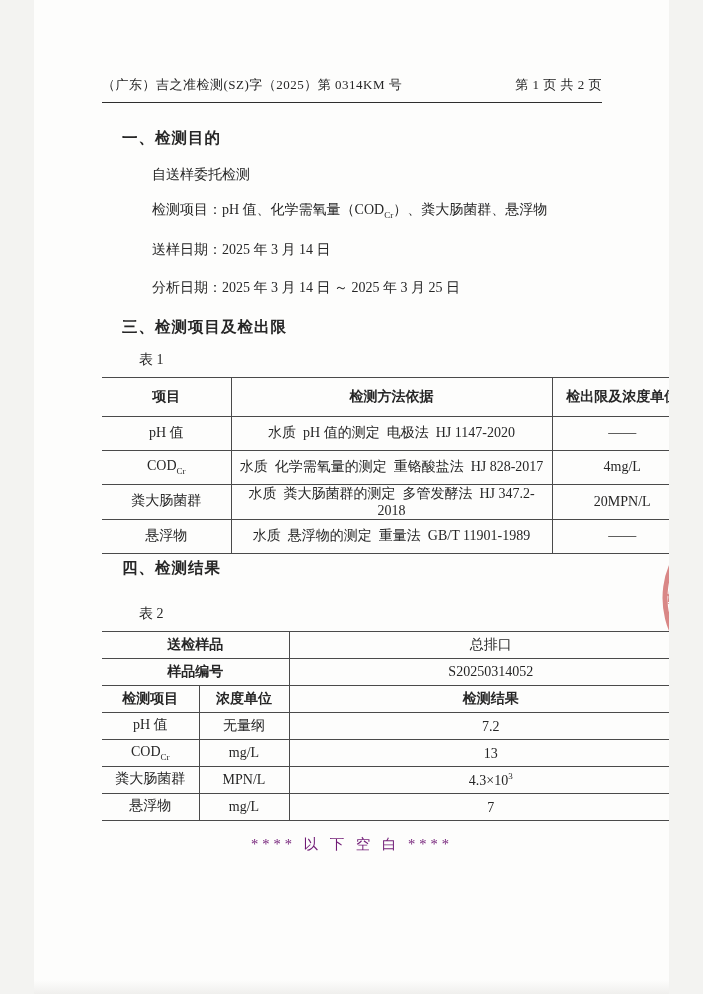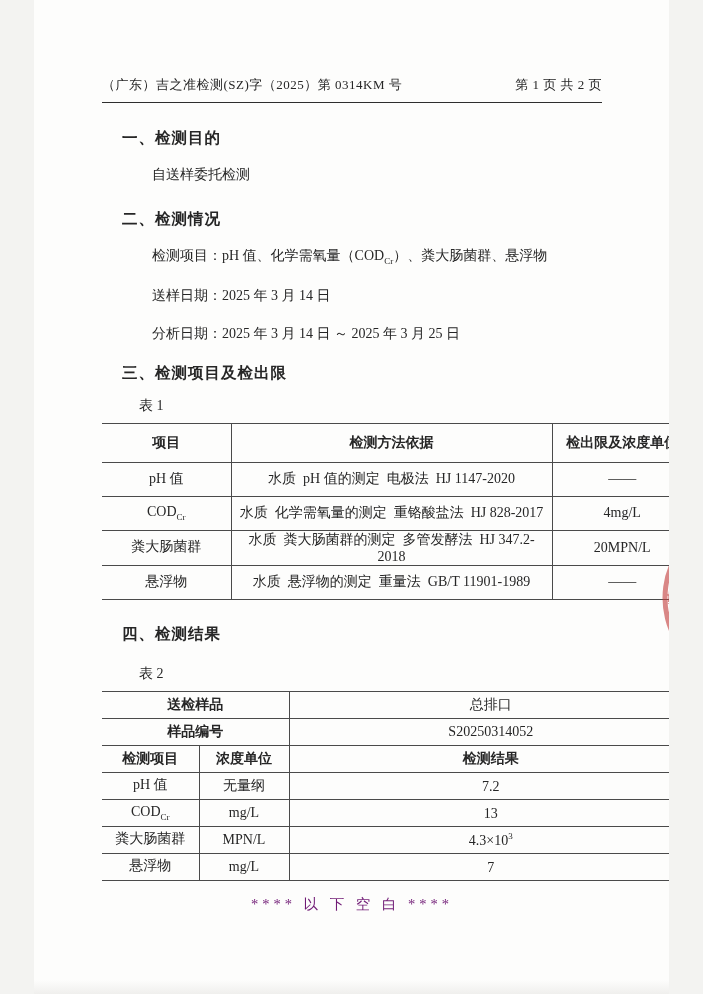--- a/index.html
+++ b/index.html
@@ -84,21 +84,20 @@
 <div class="page">
 
   <div class="doc-header">
     <span>（广东）吉之准检测(SZ)字（2025）第 0314KM 号</span>
     <span>第 1 页 共 2 页</span>
   </div>
 
   <div class="sec-title">一、检测目的</div>
   <div class="body-line">自送样委托检测</div>
 
-  <div class="sec-title">二、检测情况</div>
   <div class="body-line"><span>检测项目：pH 值、化学需氧量（COD</span><sub>Cr</sub><span>）、粪大肠菌群、悬浮物</span></div>
   <div class="body-line" style="margin-top:21px">送样日期：2025 年 3 月 14 日</div>
   <div class="body-line" style="margin-top:20px">分析日期：2025 年 3 月 14 日 ～ 2025 年 3 月 25 日</div>
 
   <div class="sec-title" style="margin-top:20px">三、检测项目及检出限</div>
   <div class="tbl-label">表 1</div>
 
   <table class="t1">
     <colgroup>
         <col style="width:129px">
@@ -127,22 +126,22 @@
       <td>20MPN/L</td>
     </tr>
     <tr>
       <td><span>悬浮物</span><sub></sub></td>
       <td>水质  悬浮物的测定  重量法  GB/T 11901-1989</td>
       <td>——</td>
     </tr>
   </tbody>
     </table>
 
-  <div class="sec-title" style="margin-top:24px">四、检测结果</div>
-  <div class="tbl-label" style="margin-top:20px">表 2</div>
+  <div class="sec-title" style="margin-top:4px">四、检测结果</div>
+  <div class="tbl-label" style="margin-top:26px">表 2</div>
 
   <table class="t2">
     <colgroup>
         <col style="width:97px">
         <col style="width:90px">
         <col style="width:403px">
       </colgroup>
     <tbody>
         <tr>
       <th colspan="2">送检样品</th>

